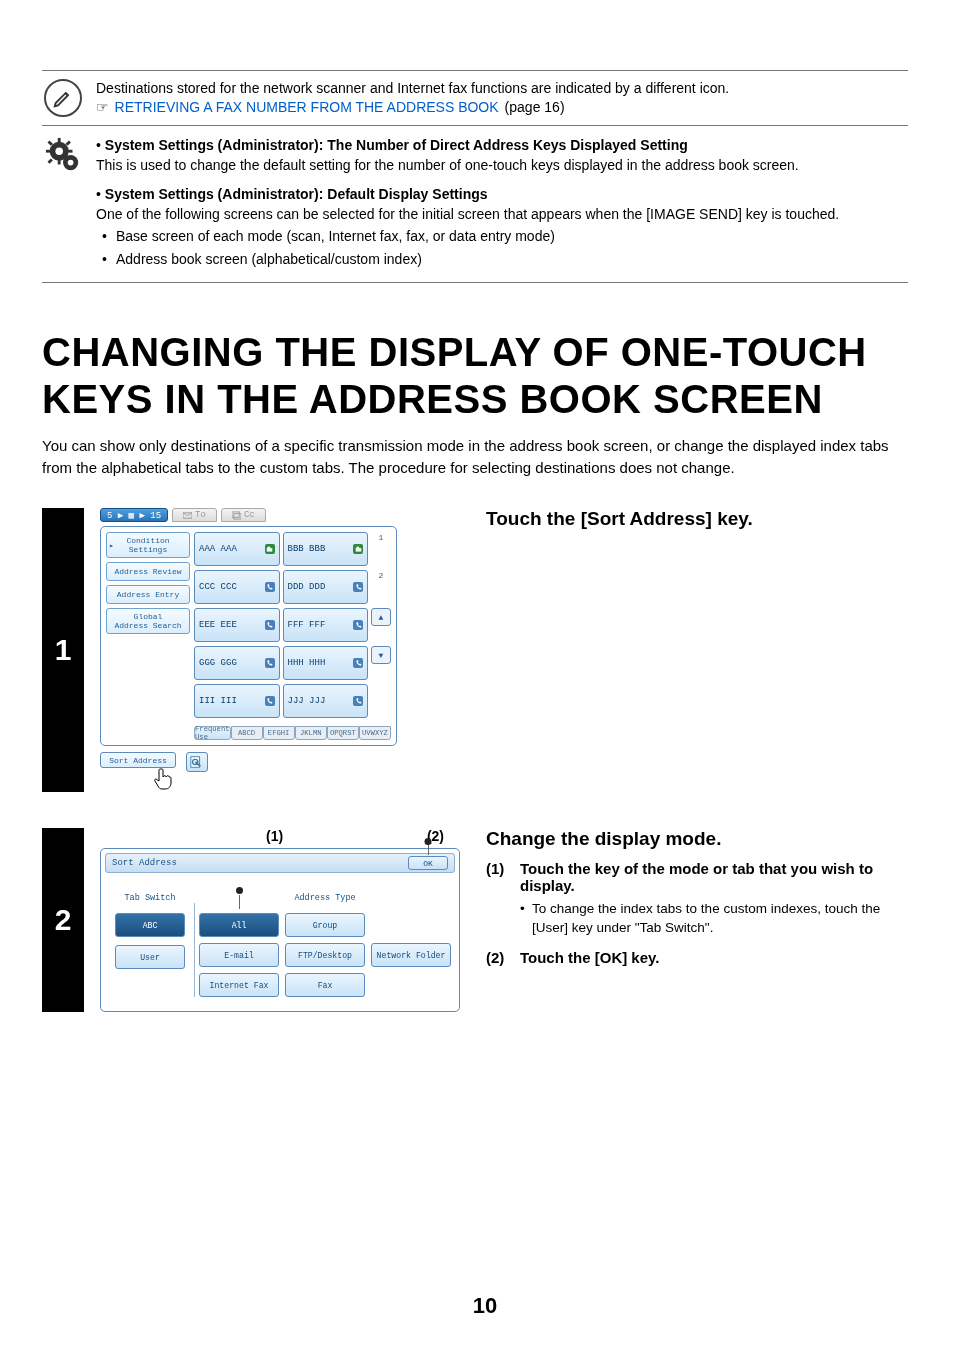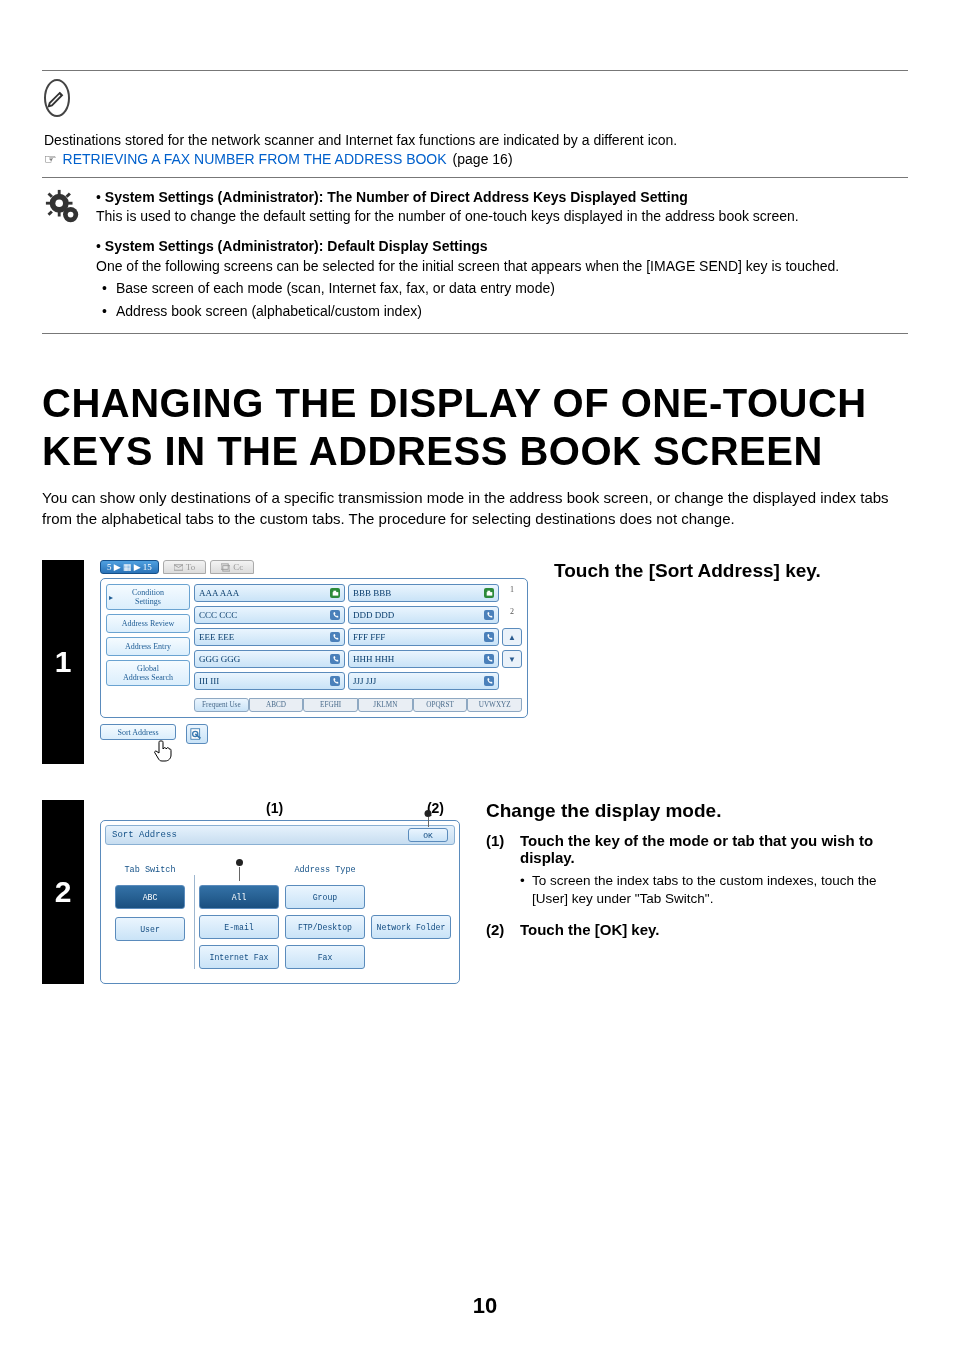--- a/index.html
+++ b/index.html
@@ -3,21 +3,21 @@
 <meta charset="utf-8">
 <style>
   @page { margin: 0; }
   html, body { margin: 0; padding: 0; }
   body { width: 954px; height: 1351px; font-family: Arial, Helvetica, sans-serif; color: #000; position: relative; box-sizing: border-box; }
   * { box-sizing: border-box; }
 
   .page { padding: 70px 46px 0 42px; }
 
   
-  .note-block { display: flex; gap: 14px; border-top: 1px solid #777; border-bottom: 1px solid #777; padding: 8px 0 8px 2px; align-items: flex-start; flex-direction: column; }
+  .note-block { display: flex; gap: 14px; border-top: 1px solid #777; border-bottom: 1px solid #777; padding: 8px 0 8px 2px; align-items: flex-start; }
   .icon-circle { flex: 0 0 38px; height: 38px; border: 2px solid #444; border-radius: 50%; display: flex; align-items: center; justify-content: center; }
   .icon-circle svg { width: 22px; height: 22px; }
   .note-text { font-size: 14px; line-height: 1.35; }
   .note-text .link-row { display: flex; align-items: center; gap: 6px; }
   .link { color: #0060cc; }
   .pageref { color: #000; }
 
   
   .gear-block { display: flex; gap: 14px; border-bottom: 1px solid #777; padding: 10px 0 12px 2px; align-items: flex-start; }
   .gear-icon { flex: 0 0 38px; height: 38px; }
@@ -42,32 +42,32 @@
   .instr { flex: 1 1 auto; font-size: 15px; }
   .instr .instr-head { font-weight: bold; font-size: 19px; margin-bottom: 10px; }
   .instr ol { counter-reset: item; list-style: none; padding: 0; margin: 0; }
   .instr ol > li { counter-increment: item; position: relative; padding-left: 34px; margin-bottom: 12px; font-weight: bold; }
   .instr ol > li::before { content: "(" counter(item) ")"; position: absolute; left: 0; top: 0; font-weight: bold; }
   .instr ol > li .detail-list { list-style: none; padding: 0; margin: 6px 0 0 0; font-weight: normal; font-size: 13.5px; }
   .instr ol > li .detail-list li { position: relative; padding-left: 12px; margin-bottom: 6px; line-height: 1.35; }
   .instr ol > li .detail-list li::before { content: "•"; position: absolute; left: 0; }
 
   
-  .ab-screen { width: 428px; font-family: Liberation Serif, serif; font-size: 9px; color: #0060a8; }
+  .ab-screen { width: 297px; font-family: Liberation Mono, monospace; font-size: 9px; color: #0060a8; }
   .ab-top { display: flex; gap: 4px; margin-bottom: 4px; }
   .bluebtn { background: linear-gradient(#4fa0e0,#2a73b8); border: 1px solid #15508a; border-radius: 3px; color: #fff; height: 14px; display: flex; align-items: center; justify-content: center; padding: 0 6px; }
   .graytab { background: linear-gradient(#f3f3f3,#dcdcdc); border: 1px solid #aaa; border-radius: 3px 3px 0 0; padding: 0 10px; height: 14px; display: flex; align-items: center; color: #9a9a9a; gap:3px;text-align:right;}
   .ab-body { display: flex; gap: 4px; border: 1px solid #5a8bbc; border-radius: 5px; padding: 5px; background: #fff; }
   .ab-left { width: 84px; display: flex; flex-direction: column; gap: 4px; }
   .leftbtn { background: linear-gradient(#f5fbff,#dbeefc); border: 1px solid #6aa3d1; border-radius: 3px; font-size: 8px; text-align: center; padding: 4px 2px; color: #1f5d95; }
   .leftbtn.tall { height: 26px; display:flex; flex-direction:column; justify-content:center;}
   .leftbtn.cond { position:relative; }
   .leftbtn.cond::before { content:"▸"; position:absolute; left:2px; top:50%; transform:translateY(-50%); font-size:8px; color:#1f5d95;}
   .ab-right { flex: 1; display: grid; grid-template-columns: 1fr 1fr 20px; gap: 4px 3px; align-content: start; }
-  .destbtn { height: 18px; background: linear-gradient(#eaf5fe,#c9e3f7); border: 1px solid #5a8bbc; border-radius: 3px; padding: 8px 4px; display: flex; align-items: center; justify-content: space-between; color: #0a3e6d; }
+  .destbtn { height: 18px; background: linear-gradient(#eaf5fe,#c9e3f7); border: 1px solid #5a8bbc; border-radius: 3px; padding: 16px 4px; display: flex; align-items: center; justify-content: space-between; color: #0a3e6d; }
   .destbtn .di { width:10px; height:10px; background:#4a80ba; border-radius:2px; display:flex; align-items:center; justify-content:center; }
   .destbtn .di.green { background:#2c8a3a; }
   .destbtn .di svg { width:7px; height:7px; }
   .sidectl { width: 20px; height: 18px; border: 1px solid #5a8bbc; border-radius: 3px; display:flex; align-items:center; justify-content:center; background:#eaf2fa; font-size:8px; color:#2a5b8f;}
   .sidectl.num { background:transparent; border:none; font-size:8px; color:#555; height:10px;}
   .ab-tabs-row { grid-column: 1 / span 3; display:flex; gap:0; margin-top:4px;border-radius:7px;}
   .ab-tab { flex:1; height:14px; font-size:7.2px; border:1px solid #8ea8c2; border-radius:0 0 3px 3px; display:flex; align-items:center; justify-content:center; background:#e9eef4; color:#4b6c8c; }
   .ab-tab.first { border-radius:3px; background:linear-gradient(#eaf5fe,#c9e3f7);}
   .sortrow { display:flex; gap:6px; margin-top:6px; align-items:flex-start; }
   .sortbtn { height:16px; border:1px solid #5a8bbc; border-radius:3px; background:linear-gradient(#f5fbff,#dbeefc); font-size:8px; color:#1f5d95; display:flex; align-items:center; justify-content:center; padding:0 7px;}
@@ -368,21 +368,21 @@
             </div>
           </div>
         </div>
       </div>
       <div class="instr">
         <div class="instr-head">Change the display mode.</div>
         <ol>
           <li>
             <span>Touch the key of the mode or tab that you wish to display.</span>
             <ul class="detail-list">
-              <li>To screen the index tabs to the custom indexes, touch the [User] key under "Tab Switch".</li>
+              <li>To change the index tabs to the custom indexes, touch the [User] key under "Tab Switch".</li>
             </ul>
           </li>
           <li>
             <span>Touch the [OK] key.</span>
           </li>
         </ol>
       </div>
     </div>
   </div>
 

